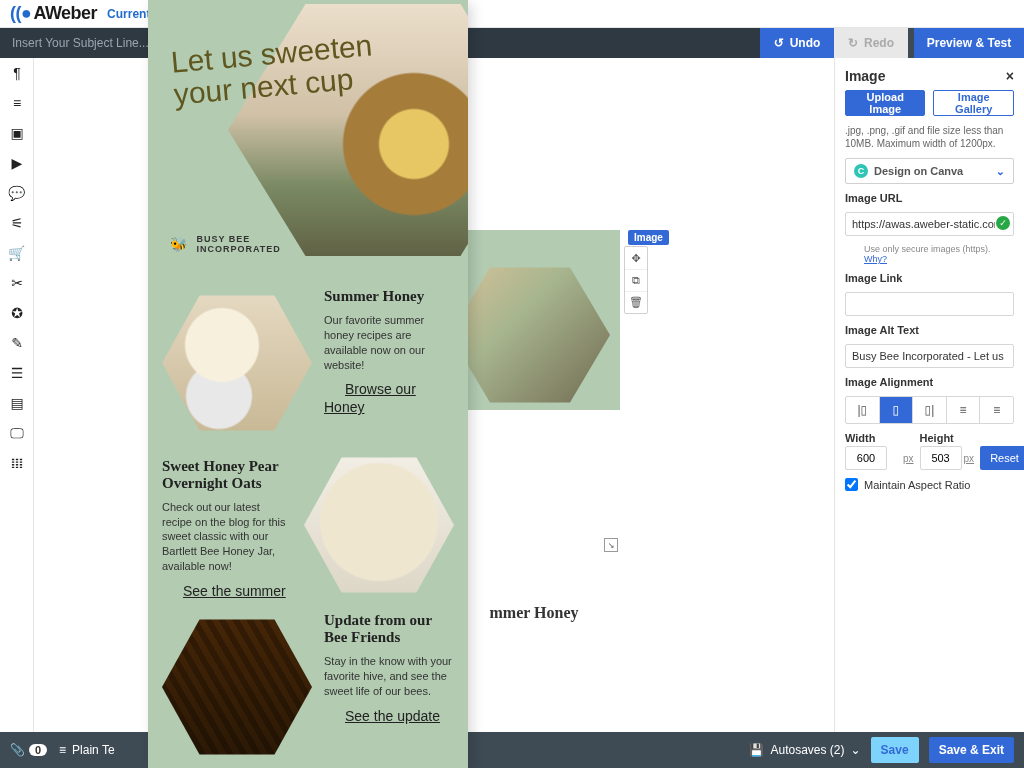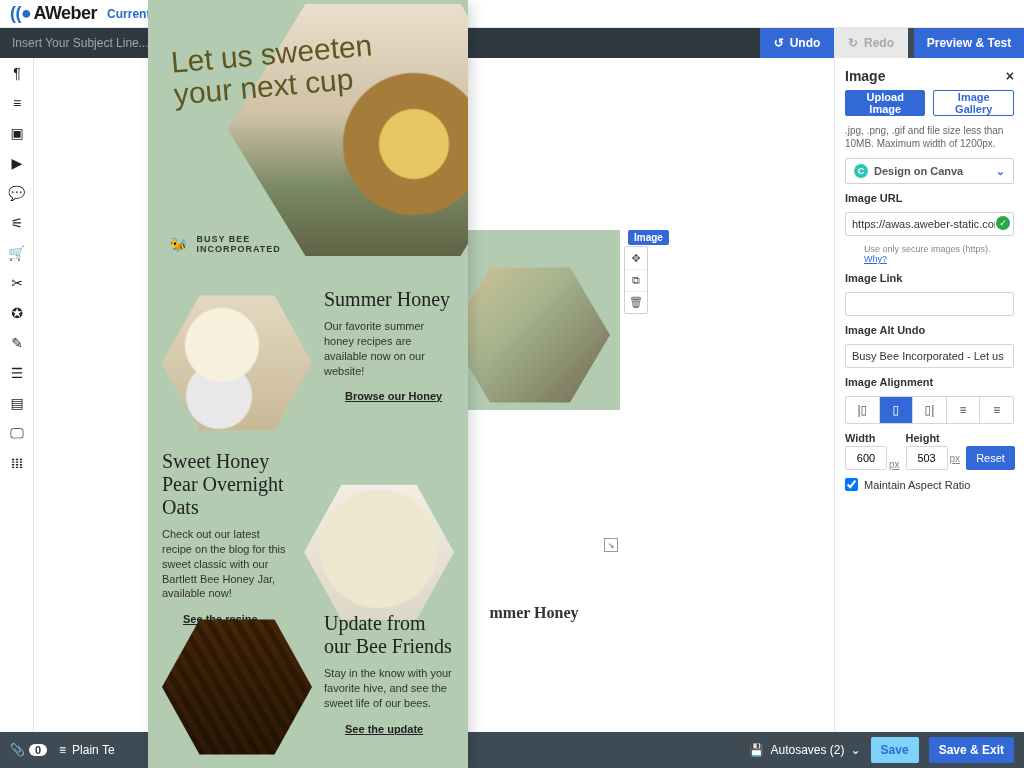--- a/index.html
+++ b/index.html
@@ -80,23 +80,23 @@
 
 
 .preview { position:absolute; left:148px; top:0; width:320px; height:768px; background:#b2cbb1; overflow:hidden; box-shadow: 4px 4px 12px rgba(0,0,0,0.15);}
 .hex-hero { position:absolute; left:80px; top:-10px; width:310px; height:280px; clip-path: polygon(25% 5%, 75% 5%, 100% 50%, 75% 95%, 25% 95%, 0 50%); background: radial-gradient(circle at 60% 55%, #e6c763 0 34px, transparent 36px), radial-gradient(circle at 60% 55%, #a67c3a 36px 70px, transparent 72px), linear-gradient(180deg,#efe2cf 0%, #cfc0a6 45%, #7a8a63 70%, #5b5a3f 100%); }
 .tagline { position:absolute; left:24px; top:38px; font-family: "Brush Script MT", cursive; color:#5f571f; font-size:30px; line-height:1.05; transform:rotate(-5deg); }
 .brand { position:absolute; left:22px; top:234px; display:flex; gap:8px; align-items:center; color:#333; font-size:9px; letter-spacing:1px; font-weight:700; }
 .bee-icon { font-size:14px; }
 
 .section { display:flex; gap:12px; padding:12px 14px; }
 .section .txt { flex:1; }
-.section h3 { font-family: Georgia, serif; font-weight:400; font-size:20px; color:#222; margin-bottom:8px; }
+.section h3 { font-family: Georgia, serif; font-weight:700; font-size:15px; color:#222; margin-bottom:8px; }
 .section p { font-size:11px; color:#333; line-height:1.35; margin-bottom:8px; }
-.section a.link { font-size:11px; font-weight:700; color:#222; text-decoration:underline;padding-left:21px; }
+.section a.link { font-size:14px; font-weight:400; color:#222; text-decoration:underline;padding-left:21px; }
 .hex-sm { width:150px; height:150px; flex:0 0 150px; clip-path: polygon(25% 5%, 75% 5%, 100% 50%, 75% 95%, 25% 95%, 0 50%); }
 .hex-sm.cups   { background: radial-gradient(circle at 40% 38%, #f7f0dd 0 36px, transparent 38px), radial-gradient(circle at 38% 72%, #e8e8e8 0 32px, transparent 34px), linear-gradient(180deg,#e6dac3 0%, #c7b794 100%); }
 .hex-sm.pear   { background: radial-gradient(circle at 50% 48%, #efe6d0 0 58px, transparent 60px), radial-gradient(circle at 50% 40%, #d4a85c 0 18px, transparent 20px), linear-gradient(180deg,#f3efe6 0%, #dcd6c6 100%); }
 .hex-sm.comb   { background: repeating-linear-gradient(60deg,#5b431d 0 6px,#7a5a26 6px 12px), linear-gradient(180deg,#4a3617 0%, #2c2210 100%); background-blend-mode: overlay; }
 
 .sec1 { position:absolute; top:276px; left:0; right:0; }
 .sec2 { position:absolute; top:438px; left:0; right:0;align-items:flex-end; }
 .sec3 { position:absolute; top:600px; left:0; right:0; }
 
 </style>
@@ -177,36 +177,36 @@
       <span class="url-ok">✓</span>
     </div>
     <div class="hint">
       <span>Use only secure images (https).</span>
       <span class="why">Why?</span>
     </div>
 
     <div class="label">Image Link</div>
     <input class="iinput" value="" style="">
 
-    <div class="label">Image Alt Undo</div>
+    <div class="label">Image Alt Text</div>
     <input class="iinput" value="Busy Bee Incorporated - Let us sweeten yo" style="">
 
     <div class="label">Image Alignment</div>
     <div class="align-row">
       <div class="align-btn">|▯</div>
       <div class="align-btn active">▯</div>
       <div class="align-btn">▯|</div>
       <div class="align-btn">≡</div>
       <div class="align-btn">≡</div>
     </div>
 
     <div class="dim-row">
       <div class="dim-col">
         <span class="label">Width</span>
-        <div style="display:flex;align-items:flex-end;">
+        <div style="display:flex;align-items:center;gap:14px;">
           <input class="dim-input" value="600" style="">
           <span class="px">px</span>
         </div>
       </div>
       <div class="dim-col">
         <span class="label">Height</span>
         <div style="display:flex;align-items:center;">
           <input class="dim-input" value="503" style="">
           <span class="px">px</span>
         </div>
@@ -264,21 +264,21 @@
       <h3>Summer Honey</h3>
       <p>Our favorite summer honey recipes are available now on our website!</p>
       <a class="link">Browse our Honey</a>
     </div>
   </div>
 
   <div class="section sec2">
     <div class="txt">
       <h3>Sweet Honey Pear Overnight Oats</h3>
       <p>Check out our latest recipe on the blog for this sweet classic with our Bartlett Bee Honey Jar, available now!</p>
-      <a class="link">See the recipe</a>
+      <a class="link">See the summer</a>
     </div>
     <div class="hex-sm pear"></div>
   </div>
 
   <div class="section sec3">
     <div class="hex-sm comb"></div>
     <div class="txt">
       <h3>Update from our Bee Friends</h3>
       <p>Stay in the know with your favorite hive, and see the sweet life of our bees.</p>
       <a class="link">See the update</a>

